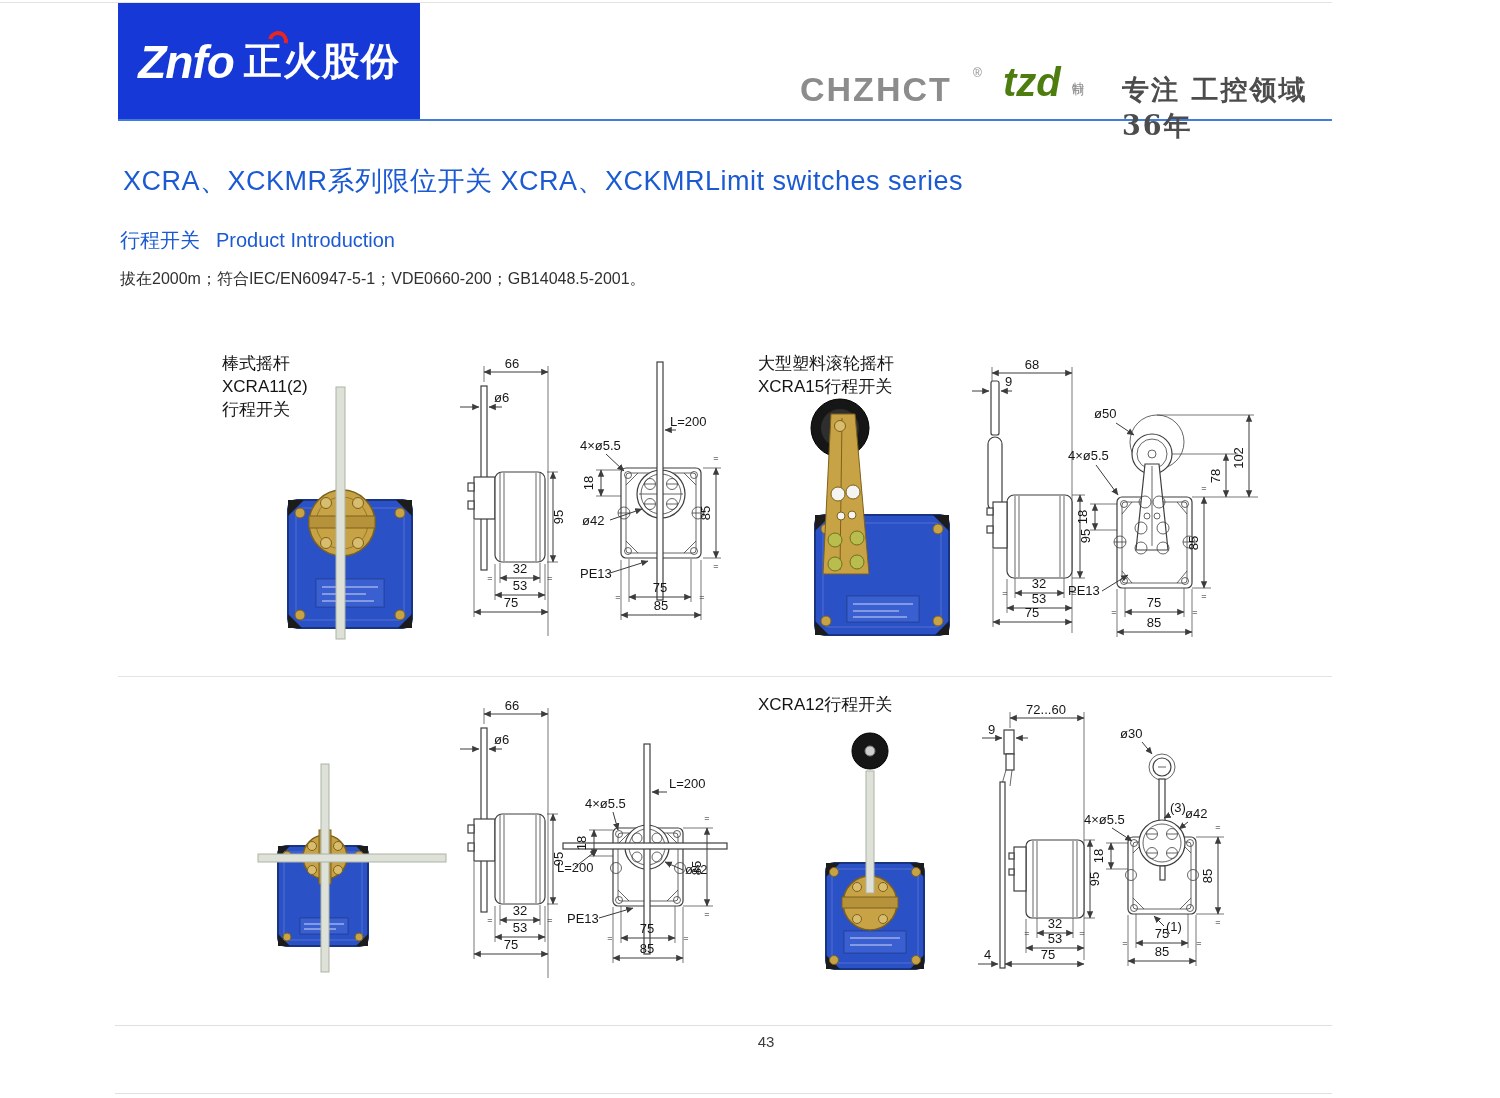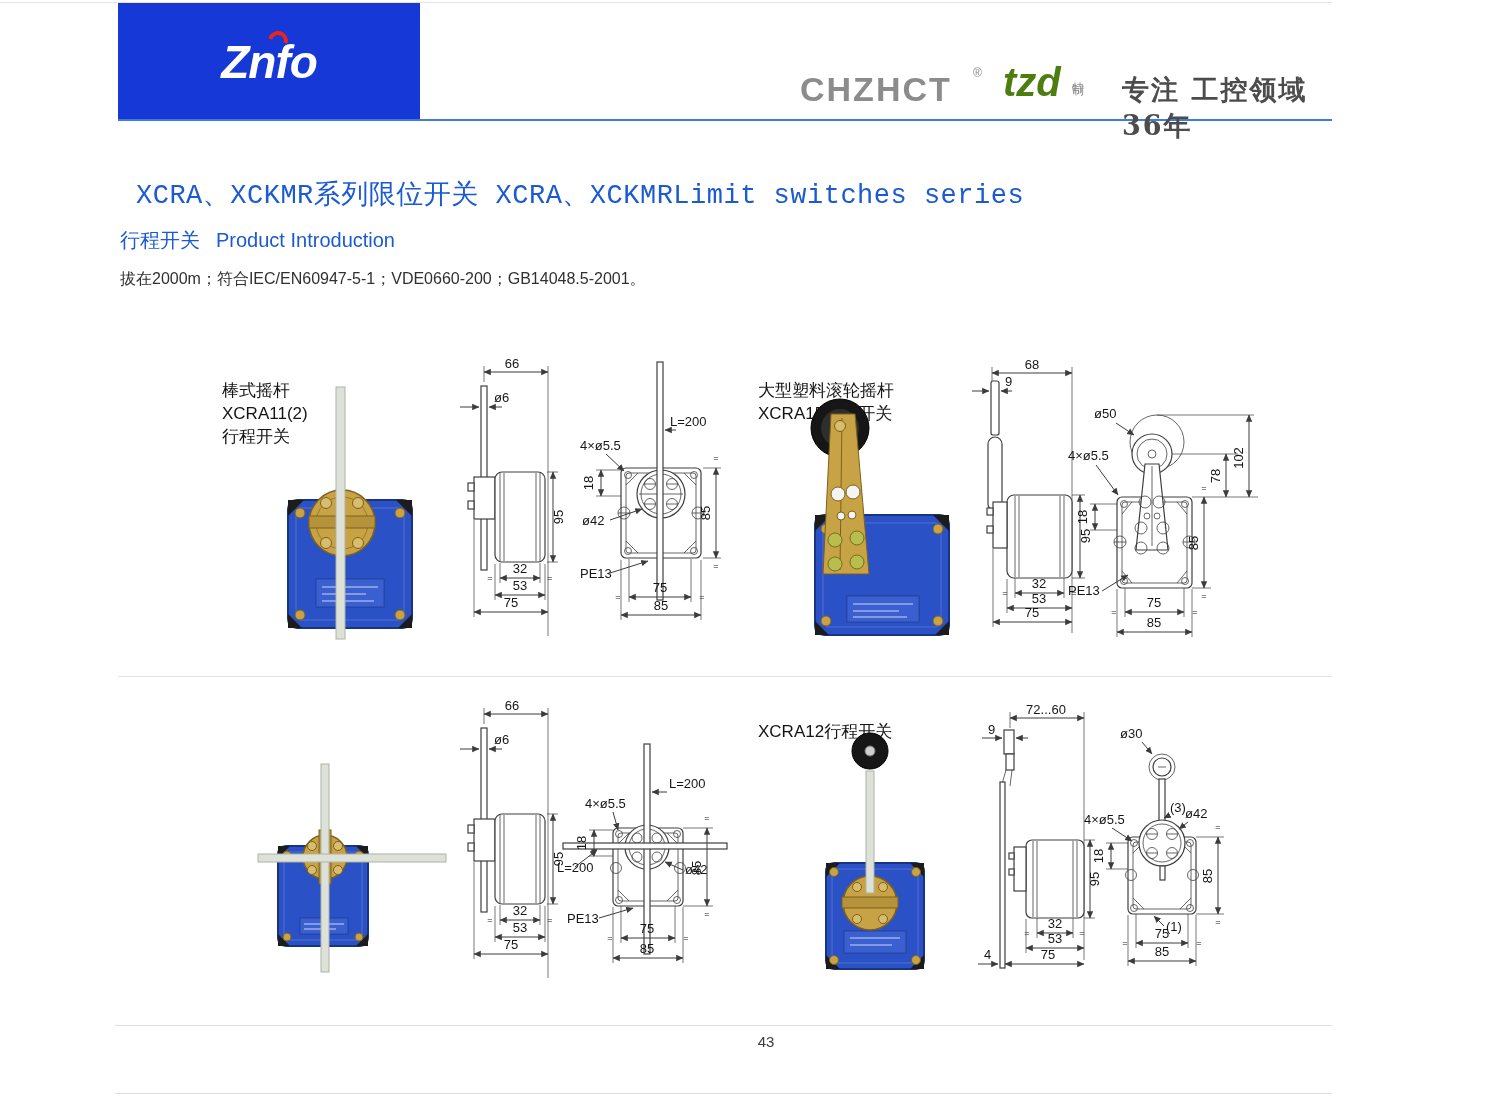--- a/index.html
+++ b/index.html
@@ -22,21 +22,21 @@
              letter-spacing:2px;line-height:12px;}
   .brand-slogan{position:absolute;left:1122px;top:72px;font-size:27px;font-weight:bold;color:#4c4c4c;
                 font-family:"DejaVu Serif",serif;letter-spacing:2px;}
   
   .doc-title{position:absolute;left:120px;top:160px;font-size:27px;font-weight:500;color:#1b5ad2;letter-spacing:0.5px;}
   .section-head{position:absolute;left:120px;top:227px;font-size:20px;font-weight:500;color:#1b5ad2;}
   .section-head .en{margin-left:16px;}
   .intro{position:absolute;left:120px;top:262px;width:1272px;font-size:16px;line-height:33px;color:#303030;}
   .intro .l1{padding-left:34px;}
   
-  .prod-label{position:absolute;font-size:17px;line-height:23px;color:#141414;margin-top:27px;}
+  .prod-label{position:absolute;font-size:17px;line-height:23px;color:#141414;}
   
   .page-num{position:absolute;left:0;top:1033px;width:1500px;text-align:center;font-size:15px;color:#3c3c3c;padding-left:16px;}
   
   svg{position:absolute;overflow:visible;}
   .ol{stroke:#3f3f3f;stroke-width:1.2;fill:#fff;}
   .olt{stroke:#3f3f3f;stroke-width:0.8;fill:none;}
   .dim{stroke:#3c3c3c;stroke-width:1;fill:none;}
   .ext{stroke:#3c3c3c;stroke-width:0.7;fill:none;}
   text.dt{font:13px "Liberation Sans",sans-serif;fill:#161616;}
   text.dq{font:9px "Liberation Sans",sans-serif;fill:#161616;}
@@ -52,29 +52,30 @@
         <path d="M0,1 L9,5 L0,9 Z" fill="#3c3c3c"></path>
       </marker>
     </defs>
   </svg>
 
   <div class="rule" style="left:0;top:2px;width:1500px;"></div>
 
   <div class="logo-block">
     <span class="logo-en">Znfo</span>
     <span class="logo-flame"></span>
+    <span class="logo-cn">正火股份</span>
   </div>
   <div class="header-rule"></div>
   <span class="brand-name">CHZHCT</span>
   <span class="brand-reg">®</span>
   <span class="brand-tzd">tzd</span>
   <span class="brand-tag">特制</span>
   <span class="brand-slogan">专注 工控领域36年</span>
 
-  <h1 class="doc-title" style="margin:16px;font-family:Liberation Mono, monospace;">XCRA、XCKMR系列限位开关 XCRA、XCKMRLimit switches series</h1>
+  <h1 class="doc-title" style="margin:3px;">XCRA、XCKMR系列限位开关 XCRA、XCKMRLimit switches series</h1>
   <div class="section-head">
     <span class="cn">行程开关</span><span class="en">Product Introduction</span>
   </div>
   <div class="intro">
     <div class="l2">拔在2000m；符合IEC/EN60947-5-1；VDE0660-200；GB14048.5-2001。</div>
   </div>
 
   <div class="prod-label" style="left:222px;top:352px;">
     <div>棒式摇杆</div>
     <div>XCRA11(2)</div>

